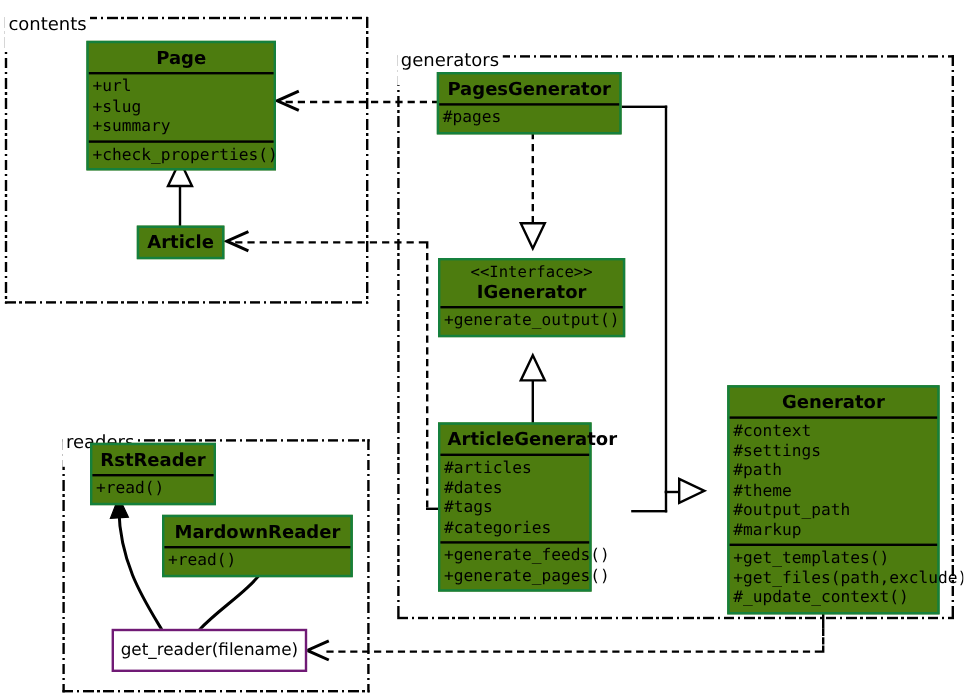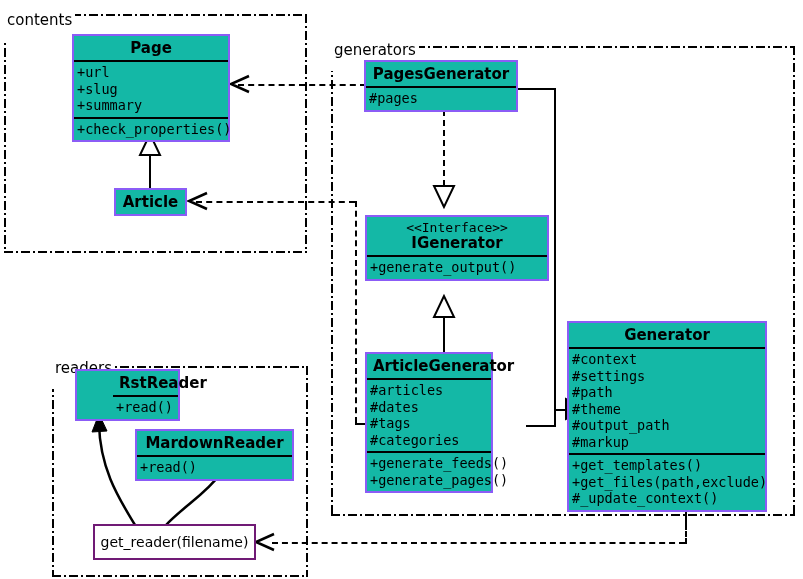--- a/index.html
+++ b/index.html
@@ -31,22 +31,22 @@
     background: #ffffff;
     padding: 12px 3px;
     white-space: nowrap;
     line-height: 17px;
   }
 
   
   .uml {
     position: absolute;
     box-sizing: border-box;
-    border: 2px solid #8b5cf6;
-    background: #14b8a6;
+    border: 2px solid #15803d;
+    background: #4d7c0f;
     z-index: 6;
   }
   .uml-name {
     font-weight: bold;
     font-size: 15px;
     text-align: center;
     padding: 4px 6px 3px 6px;
     color: #000;
     line-height: 17px;
     white-space: nowrap;
@@ -209,21 +209,21 @@
     <div class="uml-name">Article</div>
   </div>
 
   <div class="uml" style="left:364px; top:60px; width:154px;">
     <div class="uml-name">PagesGenerator</div>
     <div class="uml-sec">
       <div class="uml-item">#pages</div>
     </div>
   </div>
 
-  <div class="uml" style="left:365px; top:215px; width:184px;">
+  <div class="uml" style="left:365px; top:215px; width:156px;">
     <div class="uml-stereo">&lt;&lt;Interface&gt;&gt;</div>
     <div class="uml-name" style="padding-top:0;">IGenerator</div>
     <div class="uml-sec">
       <div class="uml-item">+generate_output()</div>
     </div>
   </div>
 
   <div class="uml" style="left:365px; top:352px; width:128px;">
     <div class="uml-name">ArticleGenerator</div>
     <div class="uml-sec">
@@ -231,38 +231,38 @@
       <div class="uml-item">#dates</div>
       <div class="uml-item">#tags</div>
       <div class="uml-item">#categories</div>
     </div>
     <div class="uml-sec">
       <div class="uml-item">+generate_feeds()</div>
       <div class="uml-item">+generate_pages()</div>
     </div>
   </div>
 
-  <div class="uml" style="left:567px; top:321px; width:200px;">
+  <div class="uml" style="left:606px; top:321px; width:177px;">
     <div class="uml-name">Generator</div>
     <div class="uml-sec">
       <div class="uml-item">#context</div>
       <div class="uml-item">#settings</div>
       <div class="uml-item">#path</div>
       <div class="uml-item">#theme</div>
       <div class="uml-item">#output_path</div>
       <div class="uml-item">#markup</div>
     </div>
     <div class="uml-sec">
       <div class="uml-item">+get_templates()</div>
       <div class="uml-item">+get_files(path,exclude)</div>
       <div class="uml-item">#_update_context()</div>
     </div>
   </div>
 
-  <div class="uml" style="left:75px; top:369px; width:105px;padding-left:36px;">
+  <div class="uml" style="left:75px; top:369px; width:105px;">
     <div class="uml-name">RstReader</div>
     <div class="uml-sec">
       <div class="uml-item">+read()</div>
     </div>
   </div>
 
   <div class="uml" style="left:135px; top:429px; width:159px;">
     <div class="uml-name">MardownReader</div>
     <div class="uml-sec">
       <div class="uml-item">+read()</div>

